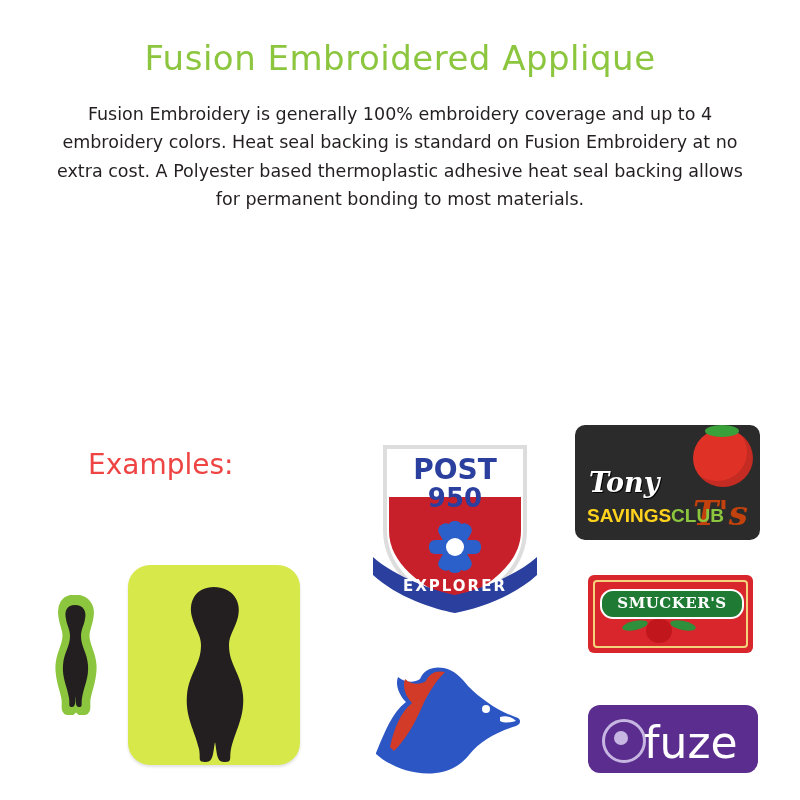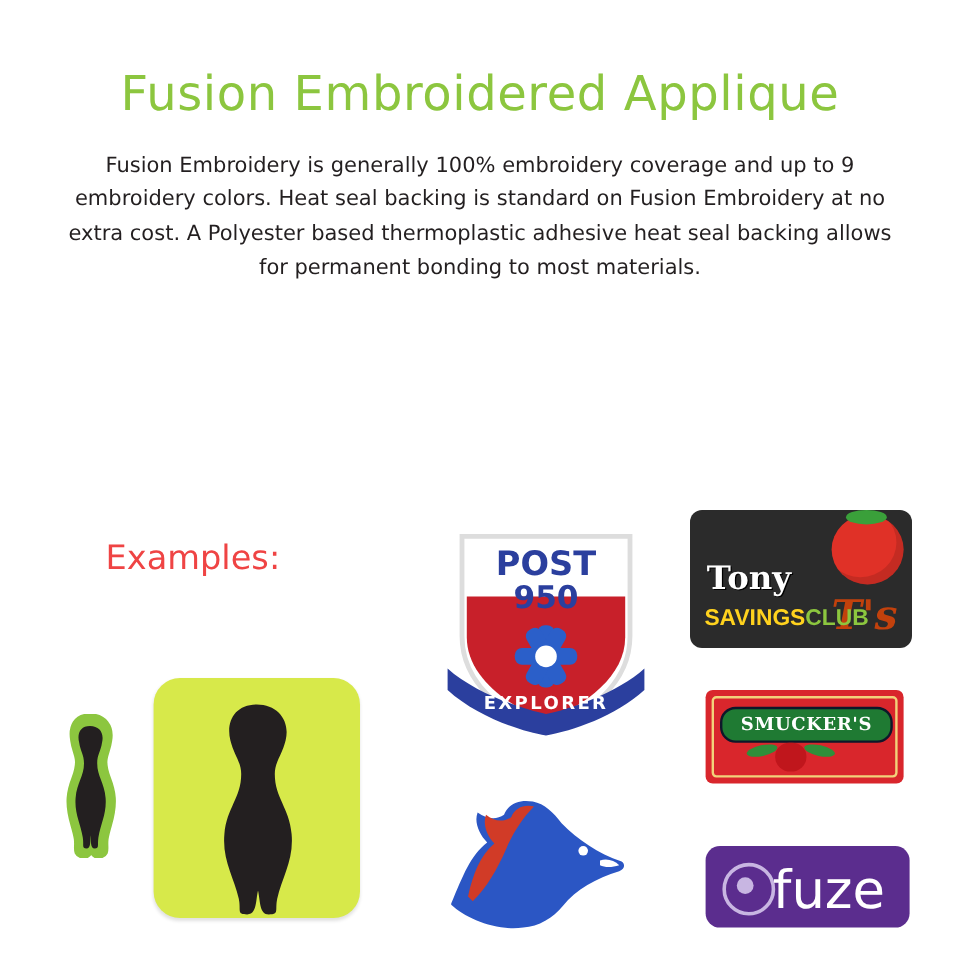--- a/index.html
+++ b/index.html
@@ -15,25 +15,25 @@
     position: relative;
   }
   .page {
     position: relative;
     width: 800px;
     height: 800px;
   }
   .title {
     text-align: center;
     color: #8cc63f;
-    font-size: 40px;
+    font-size: 34px;
     font-weight: 400;
     letter-spacing: 0.5px;
     margin: 0;
-    padding-top: 56px;
+    padding-top: 38px;
     font-family: "DejaVu Sans", sans-serif;
   }
   .body-copy {
     margin: 0 auto;
     width: 700px;
     text-align: center;
     color: #231f20;
     font-size: 17.5px;
     line-height: 1.62;
     font-family: "DejaVu Sans", sans-serif;
@@ -112,20 +112,21 @@
     background: #2b2b2b;
     border-radius: 10px;
   }
   .tony-word {
     position: absolute;
     left: 14px;
     top: 42px;
     font-size: 27px;
     color: #ffffff;
     font-weight: bold;
+    font-style: italic;
     font-family: "DejaVu Serif", serif;
     text-shadow: 1px 1px 0 #000;
   }
   .tony-t {
     position: absolute;
     left: 118px;
     top: 36px;
     font-size: 34px;
     color: #c2410c;
     font-weight: bold;
@@ -182,21 +183,21 @@
     border-radius: 4px;
   }
   .smuckers-band {
     position: absolute;
     left: 12px;
     top: 14px;
     width: 140px;
     height: 26px;
     background: #1f7a33;
     border-radius: 13px;
-    border: 2px solid #0f172a;
+    border: 2px solid #ffffff;
   }
   .smuckers-text {
     position: absolute;
     left: 0;
     top: 3px;
     width: 140px;
     text-align: center;
     color: #ffffff;
     font-weight: bold;
     font-size: 15px;
@@ -270,21 +271,21 @@
     border-radius: 50%;
   }
 </style>
 </head>
 <body>
 
 <div class="page">
 
   <h1 class="title">Fusion Embroidered Applique</h1>
 
-  <p class="body-copy para1">Fusion Embroidery is generally 100% embroidery coverage and up to 9 embroidery colors. Heat seal backing is standard on Fusion Embroidery at no extra cost. A Polyester based thermoplastic adhesive heat seal backing allows for permanent bonding to most materials.</p>
+  <p class="body-copy para1">Fusion Embroidery is generally 100% embroidery coverage and up to 4 embroidery colors. Heat seal backing is standard on Fusion Embroidery at no extra cost. A Polyester based thermoplastic adhesive heat seal backing allows for permanent bonding to most materials.</p>
 
   <div class="examples-label">Examples:</div>
 
   <div class="art">
 
     <svg class="man-small" viewBox="0 0 62 120">
       <path d="M30 3 C41 3 47 11 45 22 C44 30 41 34 41 40 C41 52 47 56 48 70 C49 84 44 92 42 104
                C41 112 44 116 38 117 C33 118 32 112 31 106 C30 112 29 118 24 117 C18 116 21 112 20 104
                C18 92 13 84 14 70 C15 56 21 52 21 40 C21 34 18 30 17 22 C15 11 19 3 30 3 Z" fill="#8cc63f" stroke="#8cc63f" stroke-width="7" stroke-linejoin="round"></path>
       <path d="M30 10 C38 10 42 16 40 24 C39 31 36 34 36 41 C36 52 42 57 43 70 C44 83 39 91 37 103

